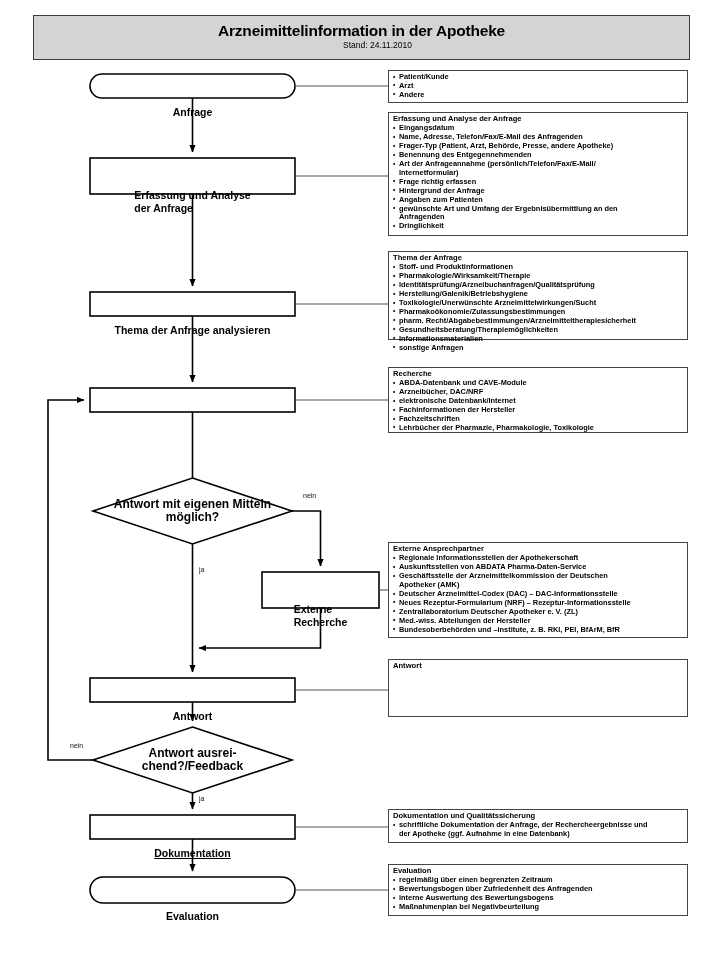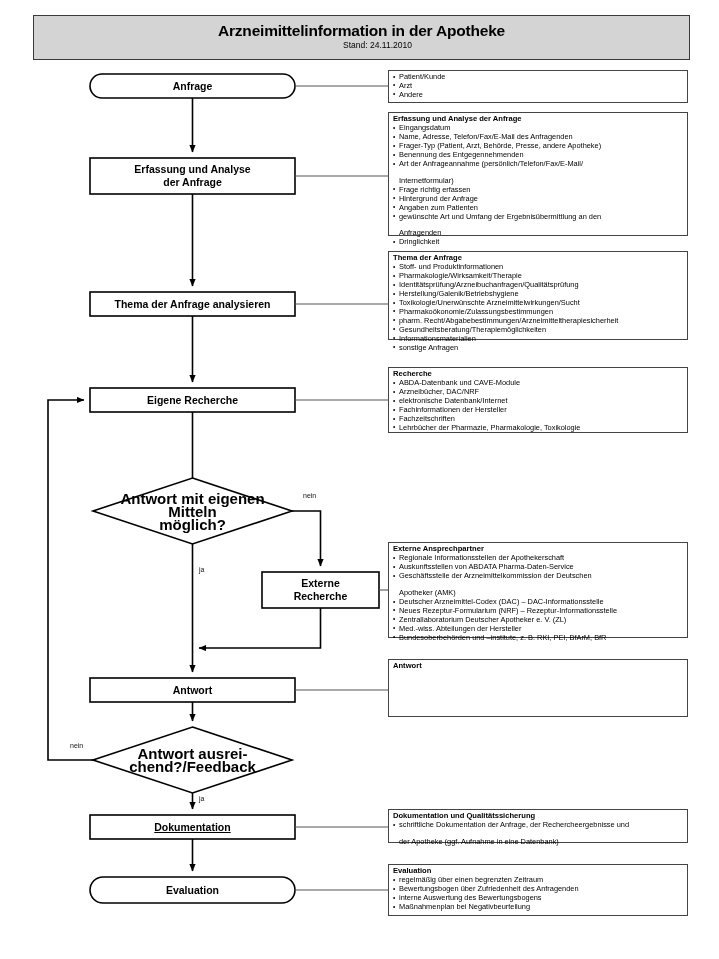--- a/index.html
+++ b/index.html
@@ -30,29 +30,29 @@
   
   svg#flow{position:absolute;left:0;top:0;width:719px;height:959px;}
   svg#flow .node{fill:#ffffff;stroke:#000000;stroke-width:1.6;}
   svg#flow .edge{stroke:#000000;stroke-width:1.6;fill:none;}
   svg#flow .leader{stroke:#555555;stroke-width:1.1;fill:none;}
 
   
   .nlabel{
     position:absolute;
     font-size:10.5px;font-weight:bold;
-    text-align:center;
     line-height:13px;
     display:flex;align-items:center;justify-content:center;
     box-sizing:border-box;
     pointer-events:none;
+    margin-top:26px;
   }
   .dlabel{
     position:absolute;
-    font-size:15px;font-weight:bold;
+    font-size:12px;font-weight:bold;
     text-align:center;line-height:13px;
     display:flex;align-items:center;justify-content:center;
     box-sizing:border-box;
     pointer-events:none;
   }
   .branch{
     position:absolute;
     font-size:7px;color:#111;
     white-space:nowrap;
   }
@@ -63,26 +63,26 @@
     border:1px solid #444;
     background:#ffffff;
     box-sizing:border-box;
     padding:2px 4px 2px 4px;
     font-size:7.4px;
     line-height:8.9px;
   }
   .ann .ahead{font-weight:bold;font-size:7.6px;margin-bottom:0.5px;display:block;}
   .ann ul{list-style:none;margin:0;padding:0;}
   .ann li{
-    position:relative;padding-left:6px;margin:0;
+    position:relative;padding-left:6px;margin:0;font-weight:bold;
   }
   .ann li:before{
     content:"\2022";position:absolute;left:0;top:-0.5px;font-size:6.5px;
   }
-  .ann li.nobul{padding-left:6px;margin-top:8px;}
+  .ann li.nobul{padding-left:6px;}
   .ann li.nobul:before{content:"";}
 </style>
 </head>
 <body>
 
 <div id="page">
 
   <div class="titlebar">
     <div class="title-main">Arzneimittelinformation in der Apotheke</div>
     <div class="title-sub">Stand: 24.11.2010</div>
@@ -140,21 +140,20 @@
     <path class="leader" d="M295,890 L388,890"></path>
   </svg>
 
   <div class="nlabel" style="left:90px;top:74px;width:205px;height:24px;">Anfrage</div>
 
   <div class="nlabel" style="left:90px;top:158px;width:205px;height:36px;white-space:pre-line;">Erfassung und Analyse
 der Anfrage</div>
 
   <div class="nlabel" style="left:90px;top:292px;width:205px;height:24px;">Thema der Anfrage analysieren</div>
 
-  <div class="nlabel" style="left:90px;top:388px;width:205px;height:24px;">Eigene Recherche</div>
 
   <div class="dlabel" style="left:103px;top:492px;width:179px;height:38px;white-space:pre-line;">Antwort mit eigenen Mitteln
 möglich?</div>
 
   <div class="nlabel" style="left:262px;top:572px;width:117px;height:36px;white-space:pre-line;">Externe
 Recherche</div>
 
   <div class="nlabel" style="left:90px;top:678px;width:205px;height:24px;">Antwort</div>
 
   <div class="dlabel" style="left:113px;top:741px;width:159px;height:38px;white-space:pre-line;">Antwort ausrei-

